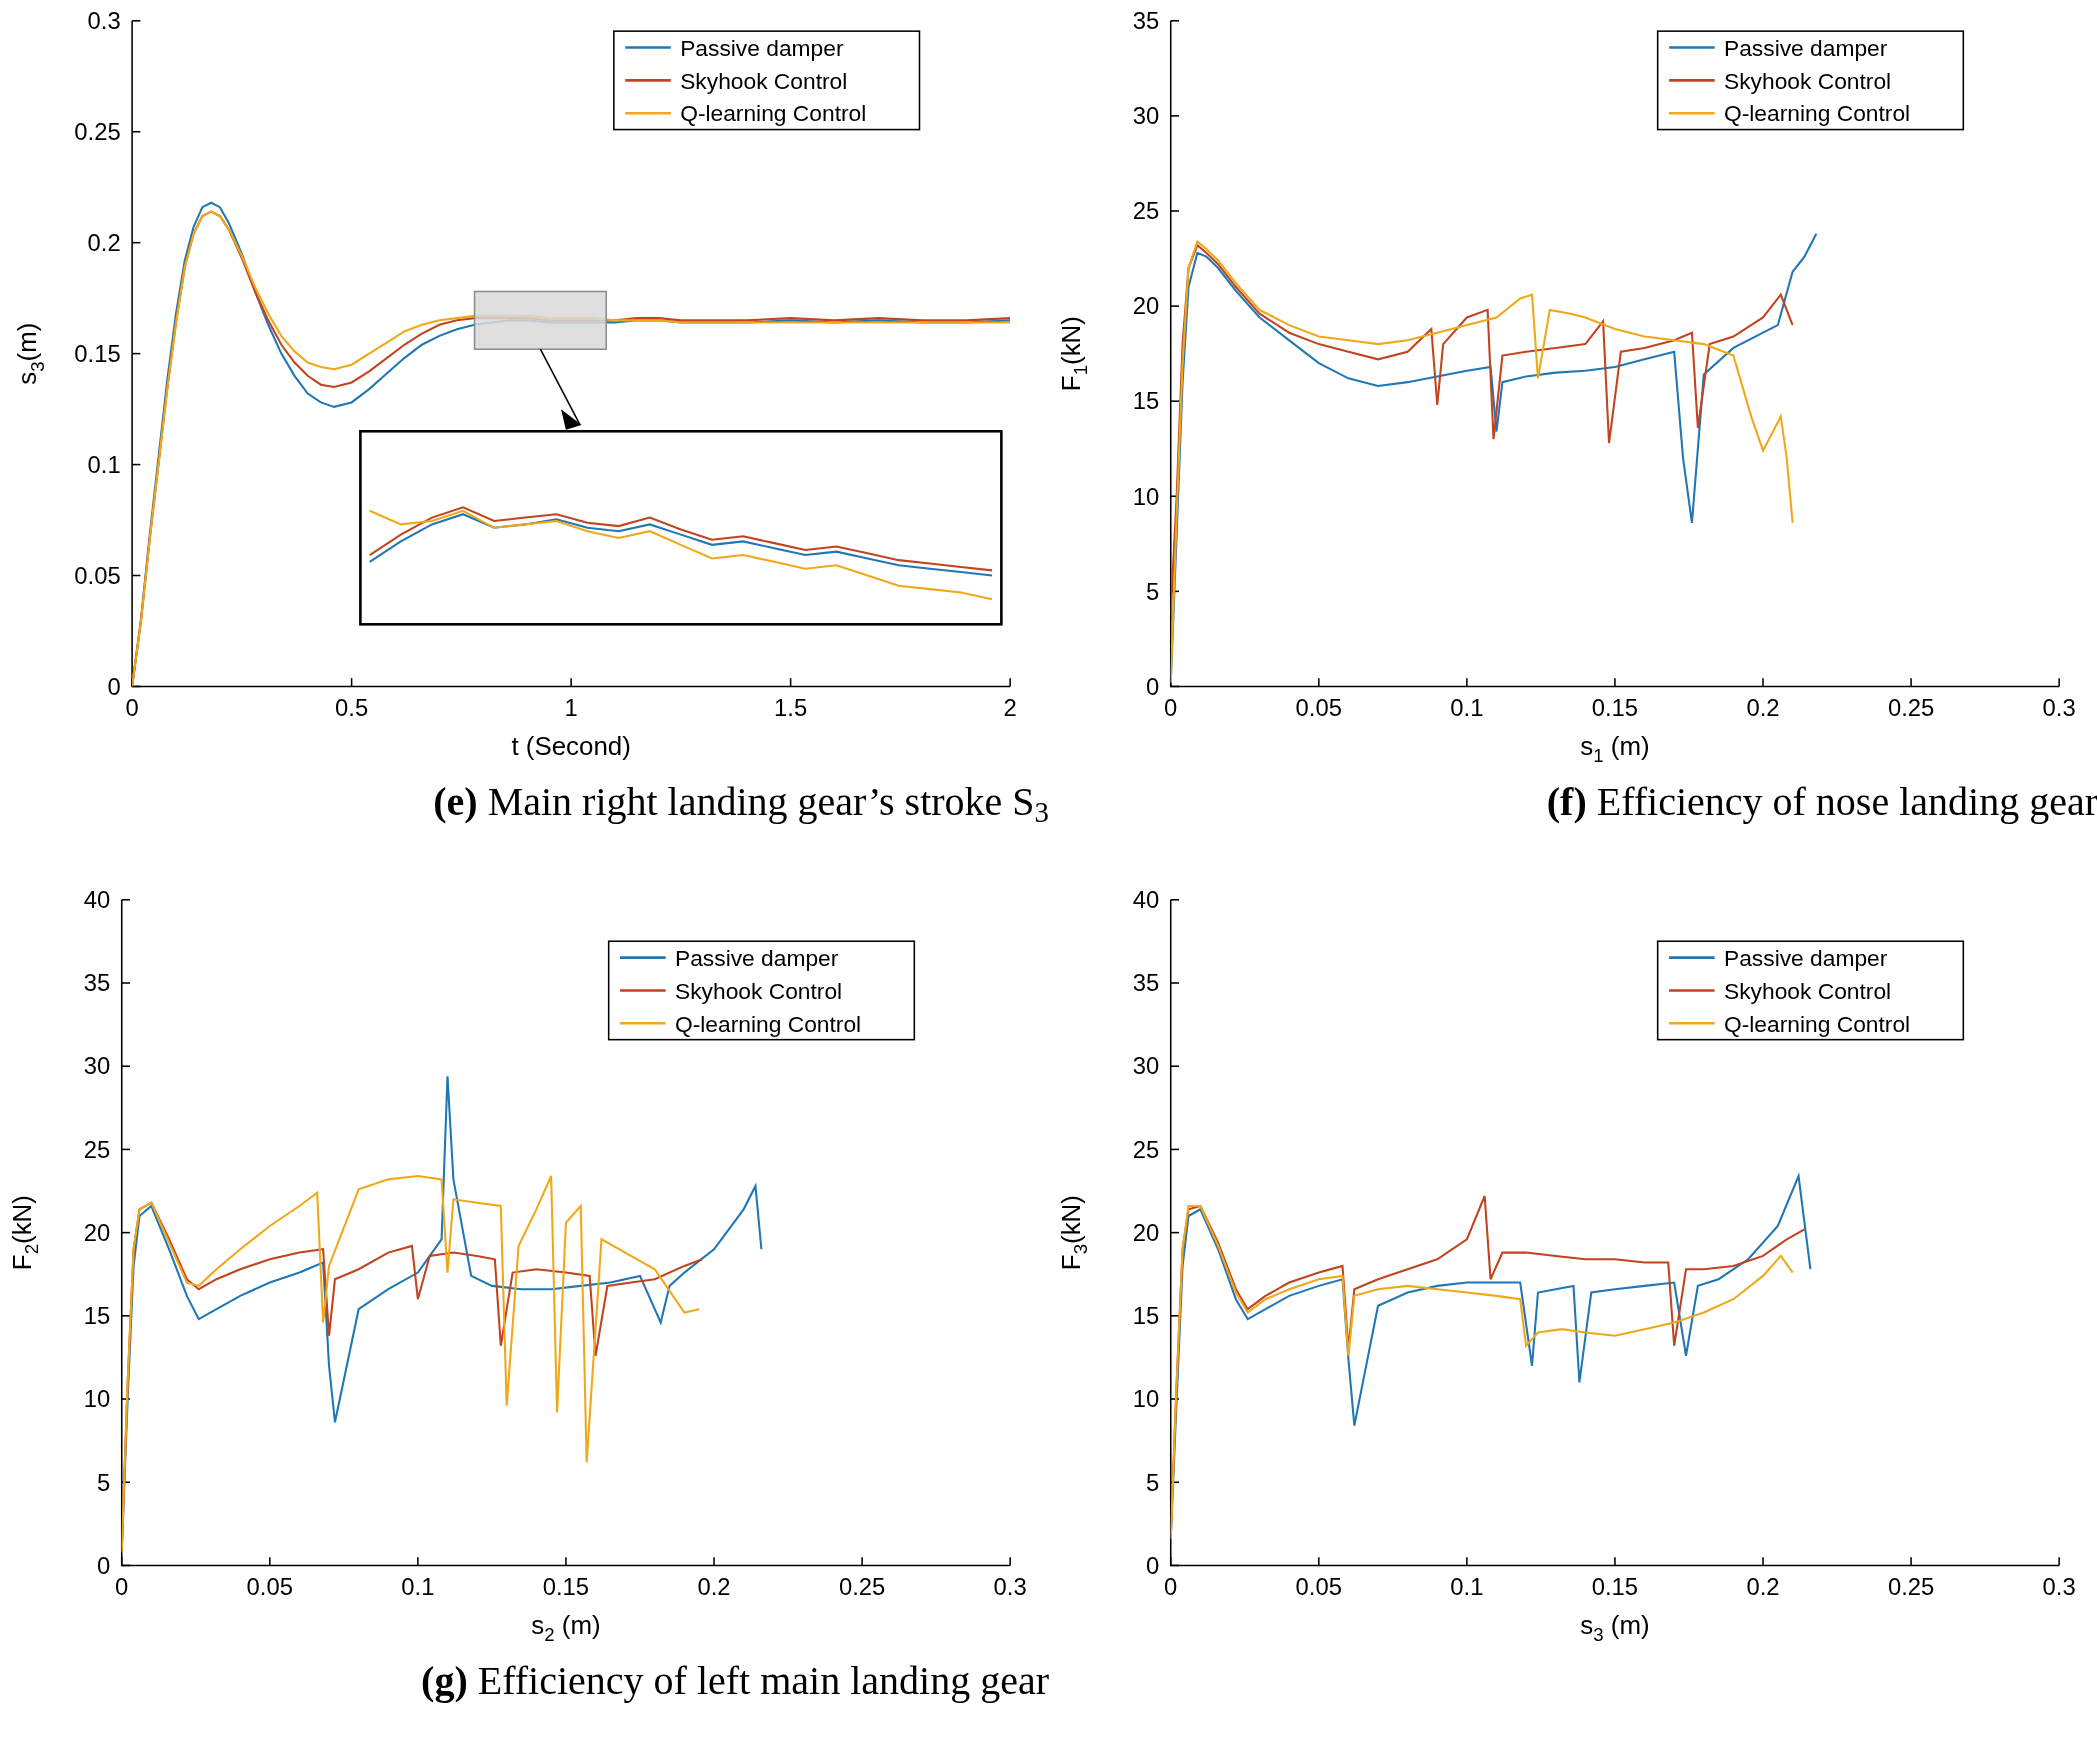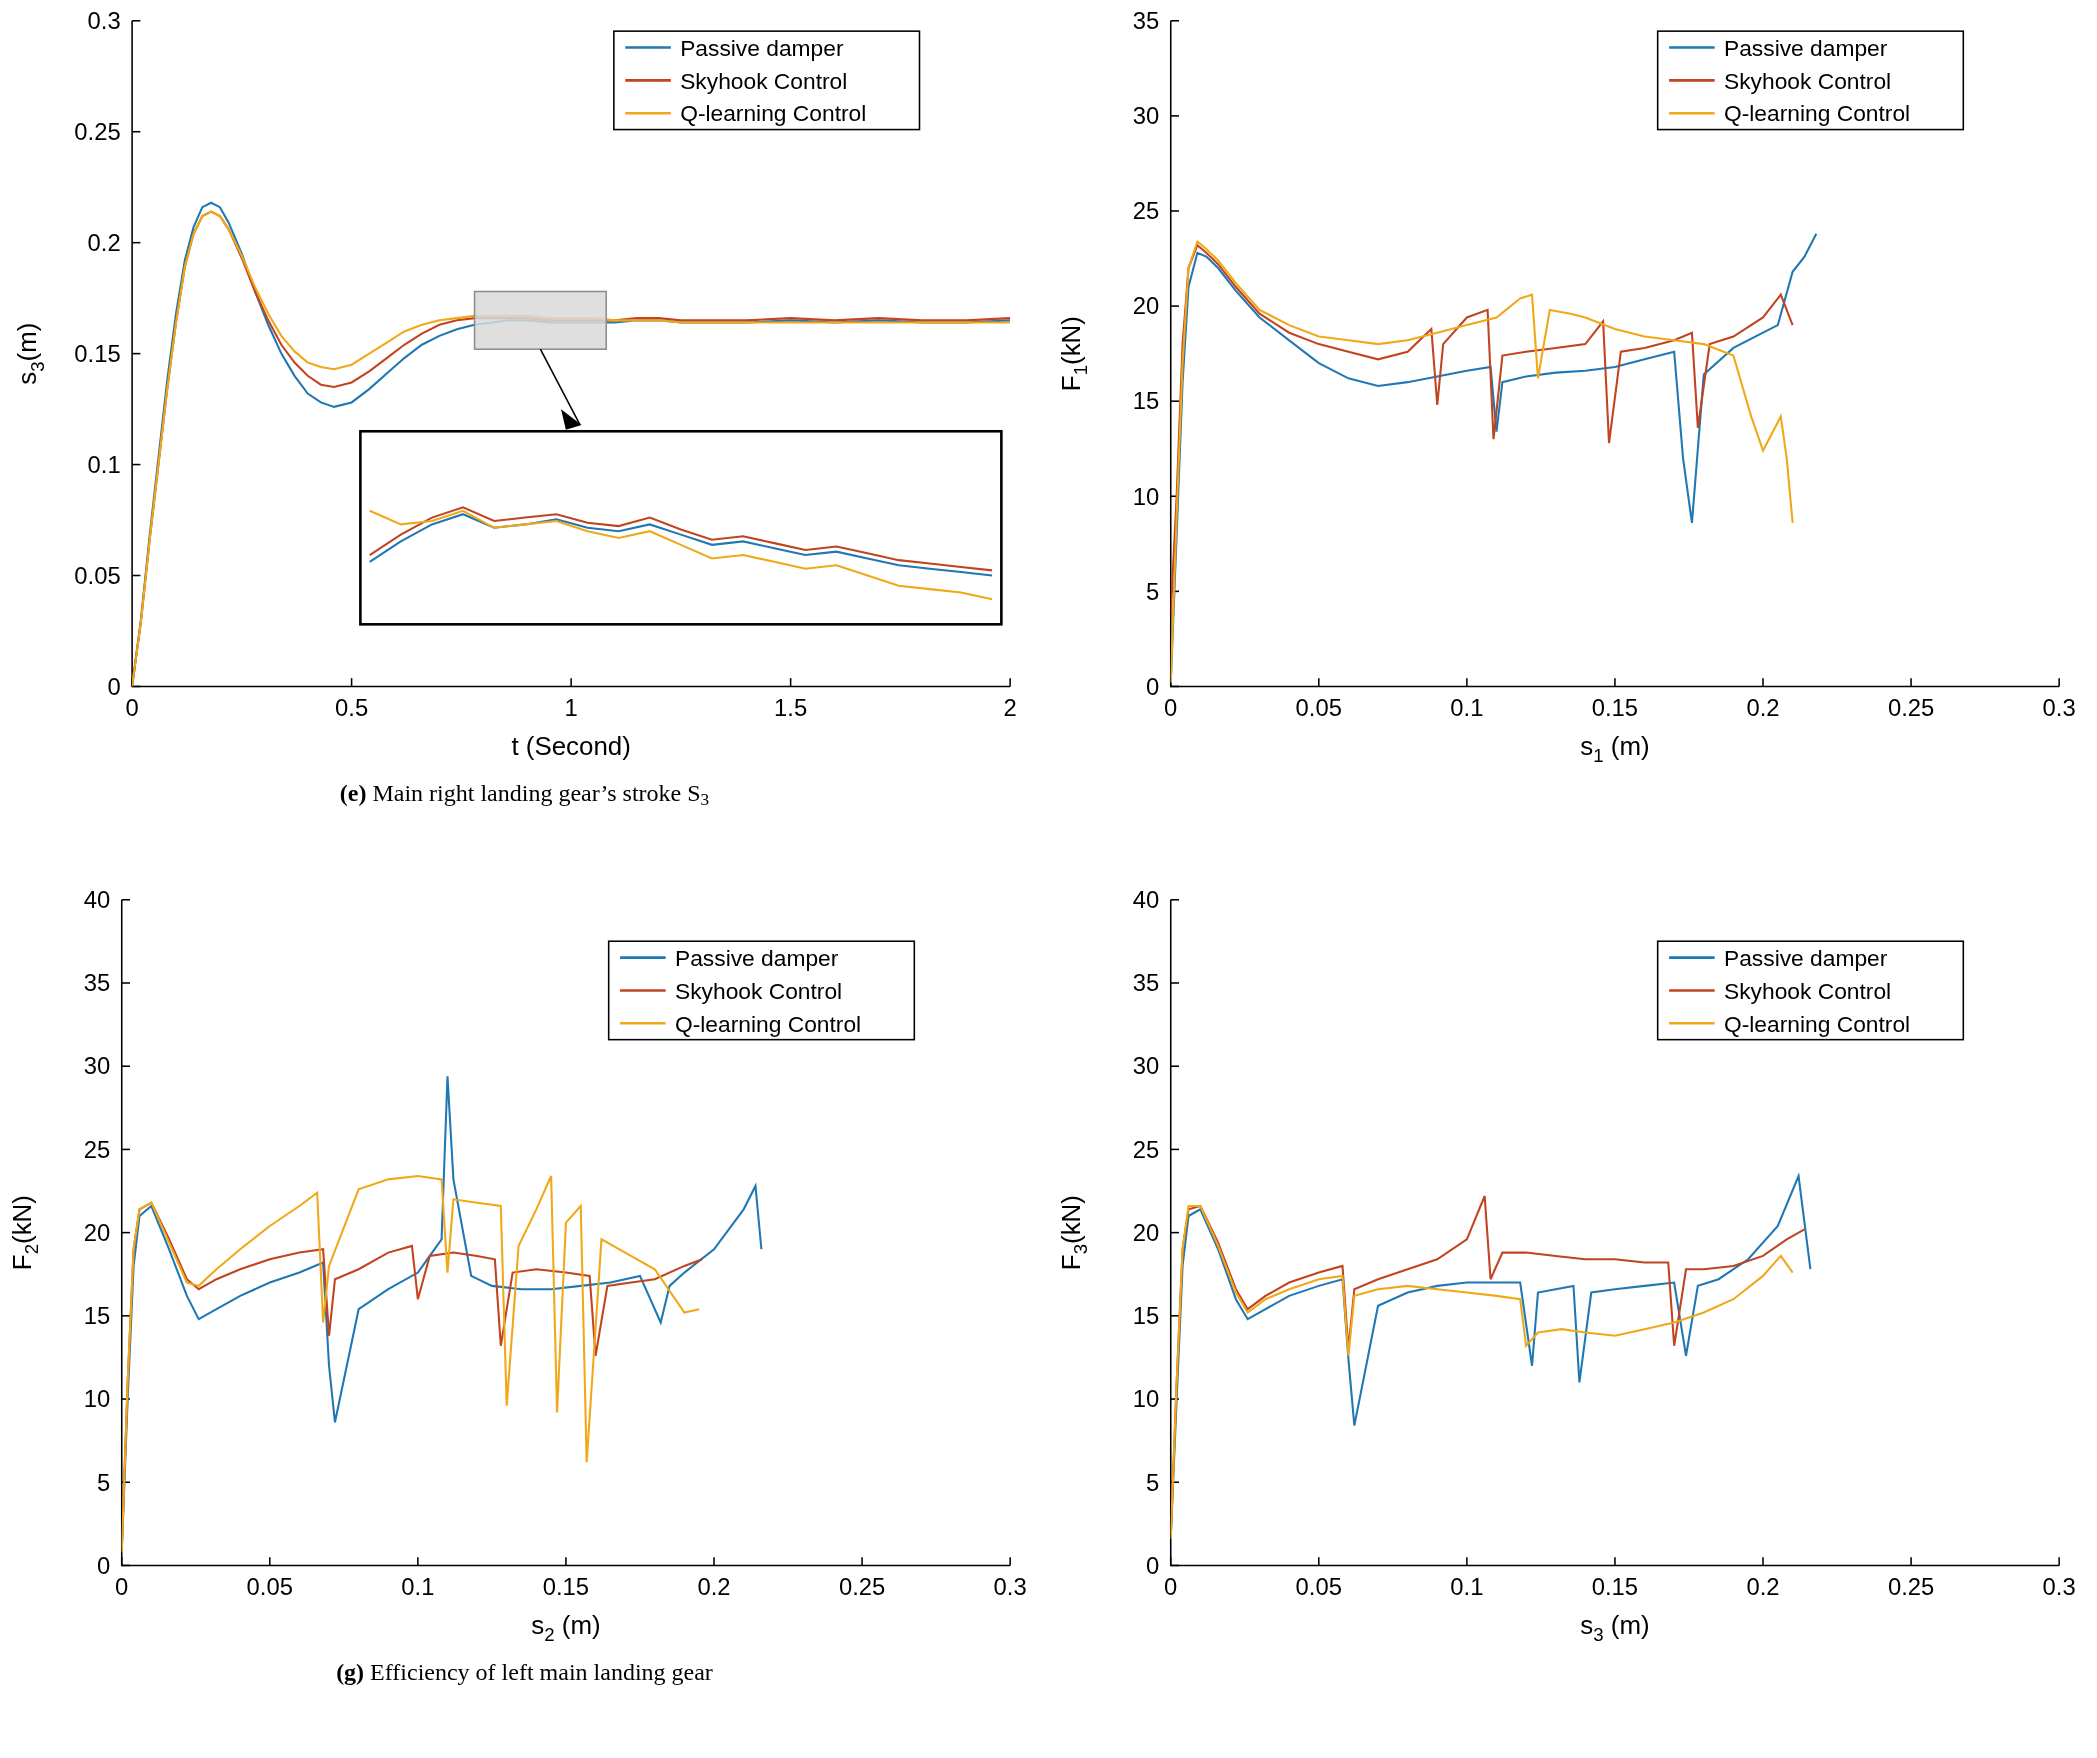--- a/index.html
+++ b/index.html
@@ -1,20 +1,20 @@
 <!DOCTYPE html>
 <html style="font-size:8.3px"><head>
 <meta charset="utf-8">
 <style>
   html,body{margin:0;padding:0;background:#ffffff;}
   body{width:2097px;height:1758px;font-family:"Liberation Sans",sans-serif;color:#000;}
   .grid{display:grid;grid-template-columns:1fr 1fr;grid-template-rows:1fr 1fr;width:2097px;height:1758px;}
   .cell{position:relative;}
   .panel{position:relative;width:100%;height:772px;}
-  .caption{text-align:center;font-family:"Liberation Serif",serif;font-size:24px;line-height:1.1;padding-top:8.3px;}
+  .caption{text-align:right;font-family:"Liberation Serif",serif;font-size:40px;line-height:1.1;padding-top:8.3px;}
   .caption b{font-weight:bold;}
   .sub{font-size:0.72em;vertical-align:-0.25em;}
   svg{display:block;}
   .axis-line{stroke:#000;stroke-width:3;fill:none;}
   .tick{stroke:#000;stroke-width:3;}
   .ticklabel{font-family:"Liberation Sans",sans-serif;font-size:46px;fill:#000;}
   .axislabel{font-family:"Liberation Sans",sans-serif;font-size:50px;fill:#000;}
   .legendbox{fill:#fff;stroke:#000;stroke-width:3;}
   .legendtext{font-family:"Liberation Sans",sans-serif;font-size:44px;fill:#000;}
   .series{fill:none;stroke-width:4;}
@@ -139,20 +139,24 @@
           <g>
             <rect x="1175" y="60" width="590" height="190" class="legendbox"></rect>
             <line x1="1197" y1="91.66666666666667" x2="1285" y2="91.66666666666667" stroke="#1f77b4" stroke-width="5"></line>
             <text x="1303" y="107.66666666666667" class="legendtext">Passive damper</text>
             <line x1="1197" y1="155" x2="1285" y2="155" stroke="#c1431f" stroke-width="5"></line>
             <text x="1303" y="171" class="legendtext">Skyhook Control</text>
             <line x1="1197" y1="218.33333333333334" x2="1285" y2="218.33333333333334" stroke="#f0a818" stroke-width="5"></line>
             <text x="1303" y="234.33333333333334" class="legendtext">Q-learning Control</text>
           </g>
         </svg>
+    </div>
+    <div class="caption">
+      <b>(f)</b>
+      <span>Efficiency of nose landing gear</span>
     </div>
   </div>
 
   <div class="cell">
     <div class="panel">
       <svg id="svg-g" width="1049" height="772" viewBox="0 0 2025 1490">
           <path d="M 235 40 L 235 1325 L 1950 1325" class="axis-line"></path>
           <line x1="235" y1="1325" x2="235" y2="1309" class="tick"></line>
           <text x="235" y="1383" class="ticklabel" text-anchor="middle">0</text>
           <line x1="520.8333333333334" y1="1325" x2="520.8333333333334" y2="1309" class="tick"></line>

